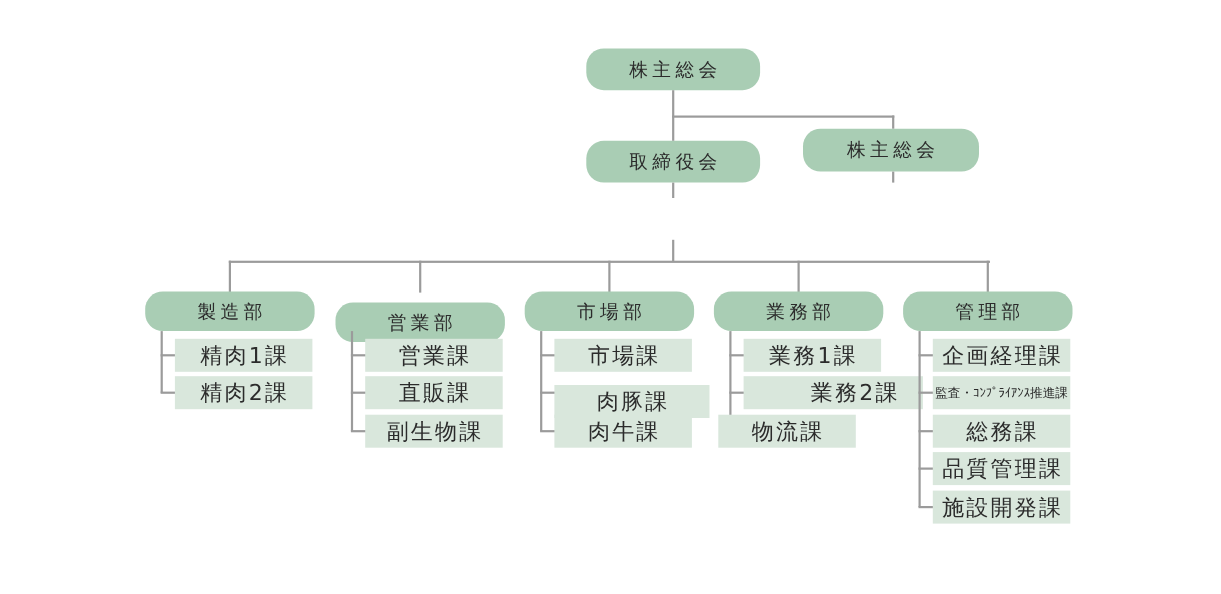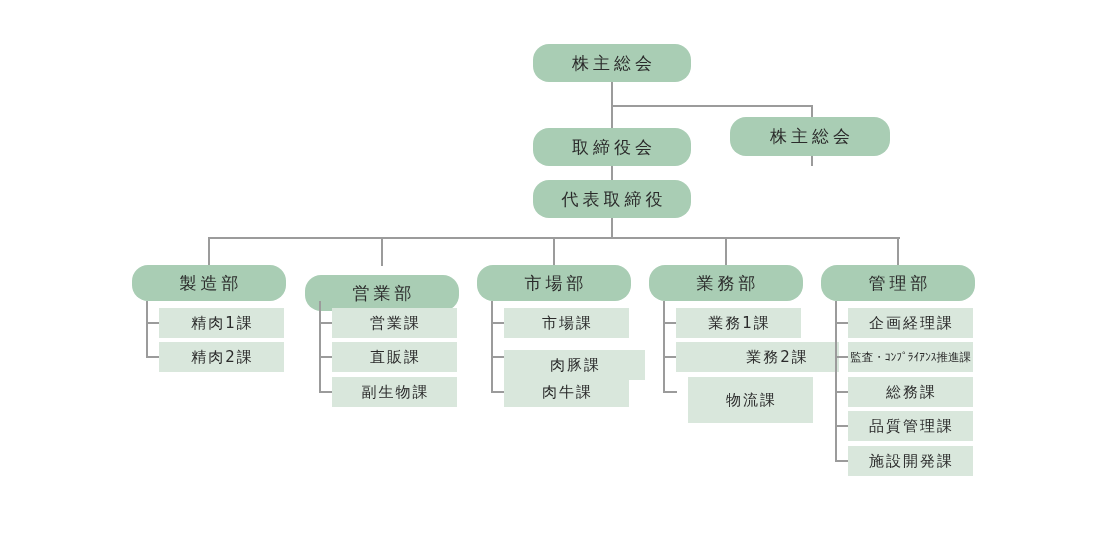--- a/index.html
+++ b/index.html
@@ -32,21 +32,21 @@
     text-indent:4px;
     white-space:nowrap;
   }
   .section{
     position:absolute;
     background:var(--section-green);
     display:flex;
     align-items:center;
     justify-content:center;
     color:var(--text);
-    font-size:15px;
+    font-size:20px;
     letter-spacing:2px;
     text-indent:2px;
     white-space:nowrap;
   }
   .section.small{
     font-size:11.5px;
     letter-spacing:0;
     text-indent:0;
   }
   .vline,.hline{
@@ -58,21 +58,20 @@
 </style>
 </head>
 <body>
 
 <div id="canvas">
 
   <div class="node" style="left:502px;top:44px;width:158px;height:38px;">株主総会</div>
 
   <div class="node" style="left:502px;top:128px;width:158px;height:38px;">取締役会</div>
 
-  <div class="node" style="left:502px;top:180px;width:158px;height:38px;">代表取締役</div>
 
   <div class="node" style="left:699px;top:117px;width:160px;height:39px;">株主総会</div>
 
 
   <div class="vline" style="left:580px;top:82px;height:46px;"></div>
   <div class="hline" style="left:580px;top:105px;width:202px;"></div>
   <div class="vline" style="left:780px;top:105px;height:12px;"></div>
   <div class="vline" style="left:580px;top:166px;height:14px;"></div>
   <div class="vline" style="left:780px;top:156px;height:10px;"></div>
   <div class="vline" style="left:580px;top:218px;height:20px;"></div>
@@ -105,21 +104,21 @@
       <div class="hline" style="left: 460px; top: 391px; width: 14px;"></div>
       <div class="section" style="left: 473px; top: 377px; width: 125px; height: 30px;">肉牛課</div>
       <div class="vline" style="left: 694px; top: 237px; height: 29px;"></div>
       <div class="node" style="left: 618px; top: 265px; width: 154px; height: 36px;">業務部</div>
       <div class="vline" style="left: 632px; top: 301px; height: 91px;"></div>
       <div class="hline" style="left: 632px; top: 322px; width: 14px;"></div>
       <div class="section" style="left: 645px; top: 308px; width: 125px; height: 30px;">業務1課</div>
       <div class="hline" style="left: 632px; top: 356px; width: 14px;"></div>
       <div class="section" style="left: 645px; top: 342px; width: 125px; height: 30px; padding-left: 38px;">業務2課</div>
       <div class="hline" style="left: 632px; top: 391px; width: 14px;"></div>
-      <div class="section" style="left: 657px; top: 377px; width: 125px; height: 46px;">物流課</div>
+      <div class="section" style="left: 622px; top: 377px; width: 125px; height: 30px;">物流課</div>
       <div class="vline" style="left: 866px; top: 237px; height: 29px;"></div>
       <div class="node" style="left: 790px; top: 265px; width: 154px; height: 36px;">管理部</div>
       <div class="vline" style="left: 804px; top: 301px; height: 160px;"></div>
       <div class="hline" style="left: 804px; top: 322px; width: 14px;"></div>
       <div class="section" style="left: 817px; top: 308px; width: 125px; height: 30px;">企画経理課</div>
       <div class="hline" style="left: 804px; top: 356px; width: 14px;"></div>
       <div class="section small" style="left: 817px; top: 342px; width: 125px; height: 30px;">監査・ｺﾝﾌﾟﾗｲｱﾝｽ推進課</div>
       <div class="hline" style="left: 804px; top: 391px; width: 14px;"></div>
       <div class="section" style="left: 817px; top: 377px; width: 125px; height: 30px;">総務課</div>
       <div class="hline" style="left: 804px; top: 425px; width: 14px;"></div>

